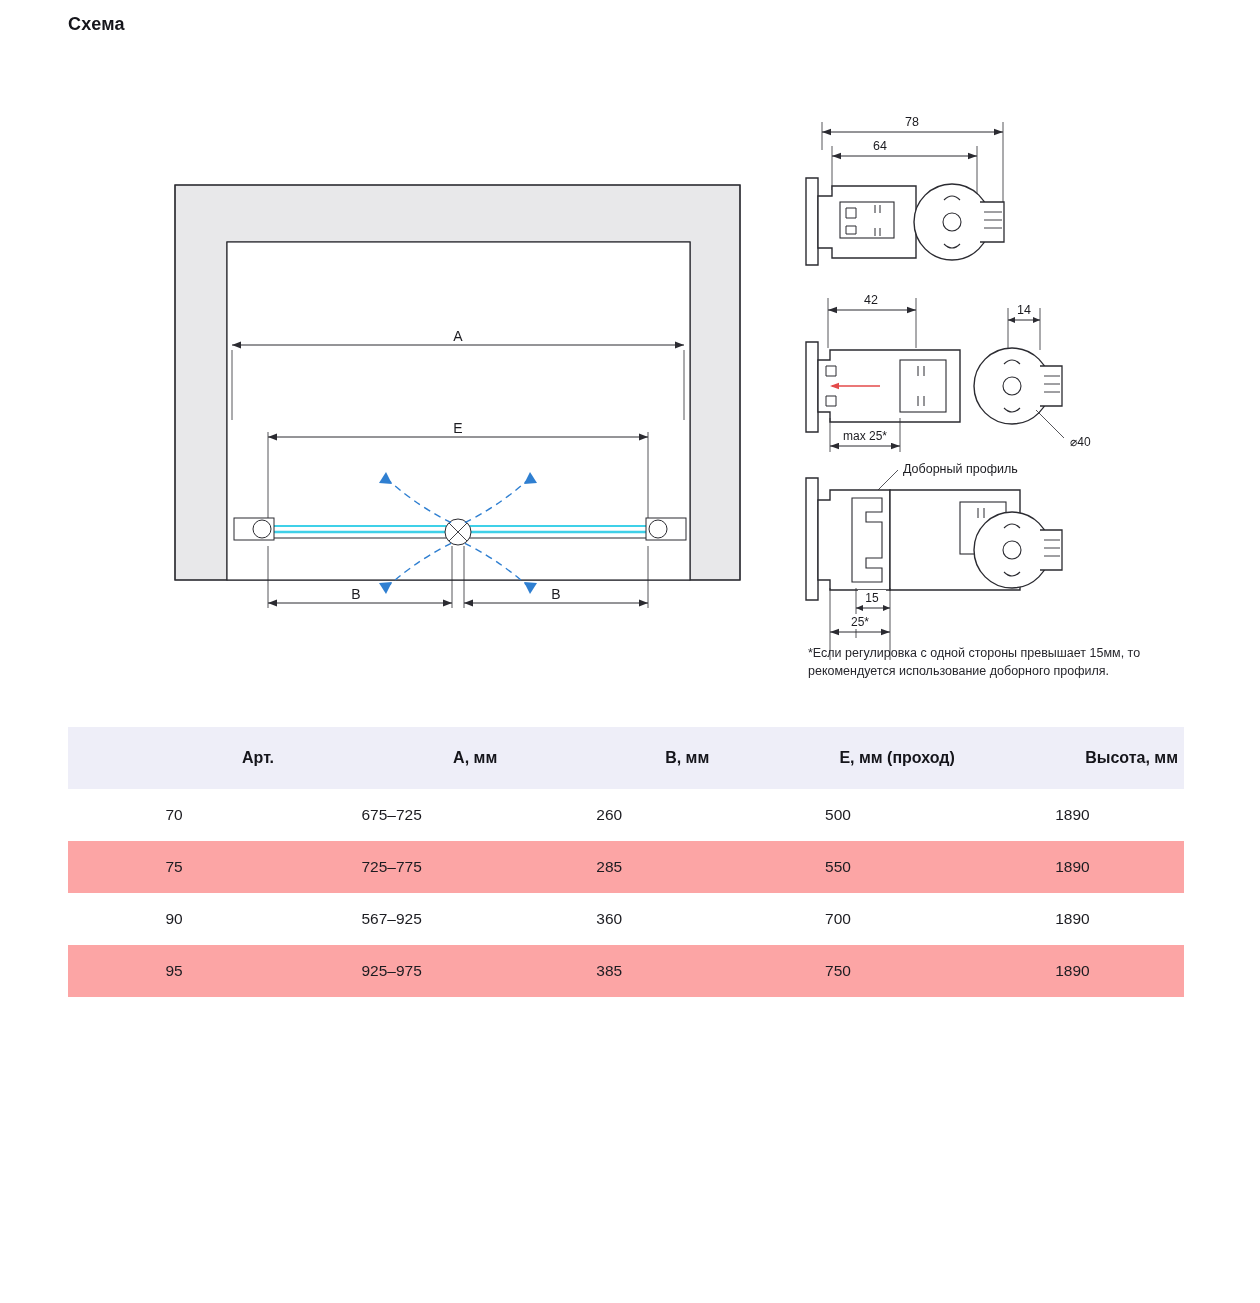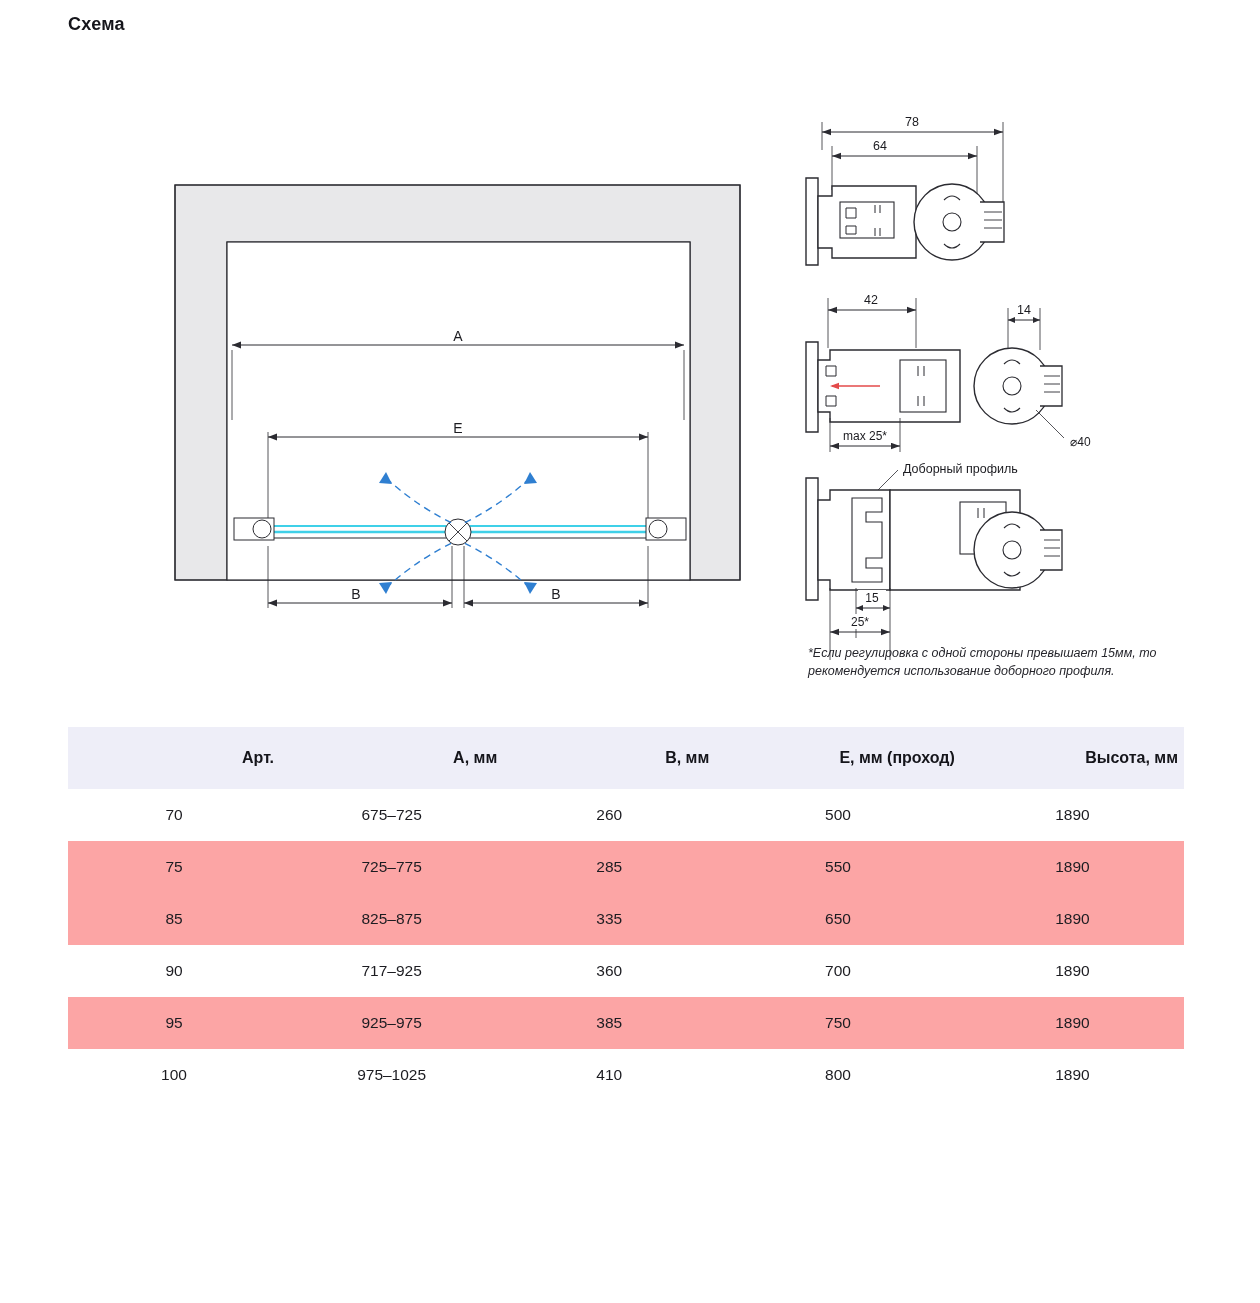--- a/index.html
+++ b/index.html
@@ -25,21 +25,20 @@
     position: absolute;
     left: 0; top: 60px;
     width: 1260px; height: 640px;
   }
 
   .footnote {
     position: absolute;
     left: 808px; top: 644px;
     width: 420px;
     font-size: 12.5px;
-    font-style: italic;
     line-height: 1.45;
     color: #26262c;
   }
 
   
   .spec-table {
     position: absolute;
     left: 68px; top: 727px;
     width: 1116px;
     border-collapse: collapse;
@@ -290,44 +289,30 @@
         <td>500</td>
         <td>1890</td>
       </tr>
       <tr class="even">
         <td>75</td>
         <td>725–775</td>
         <td>285</td>
         <td>550</td>
         <td>1890</td>
       </tr>
-      <tr class="even">
-        <td>85</td>
-        <td>825–875</td>
-        <td>335</td>
-        <td>650</td>
-        <td>1890</td>
-      </tr>
       <tr class="odd">
         <td>90</td>
-        <td>717–925</td>
+        <td>567–925</td>
         <td>360</td>
         <td>700</td>
         <td>1890</td>
       </tr>
       <tr class="even">
         <td>95</td>
         <td>925–975</td>
         <td>385</td>
         <td>750</td>
         <td>1890</td>
       </tr>
-      <tr class="odd">
-        <td>100</td>
-        <td>975–1025</td>
-        <td>410</td>
-        <td>800</td>
-        <td>1890</td>
-      </tr>
     </tbody>
   </table>
 
 </div>
 
 </body></html>

